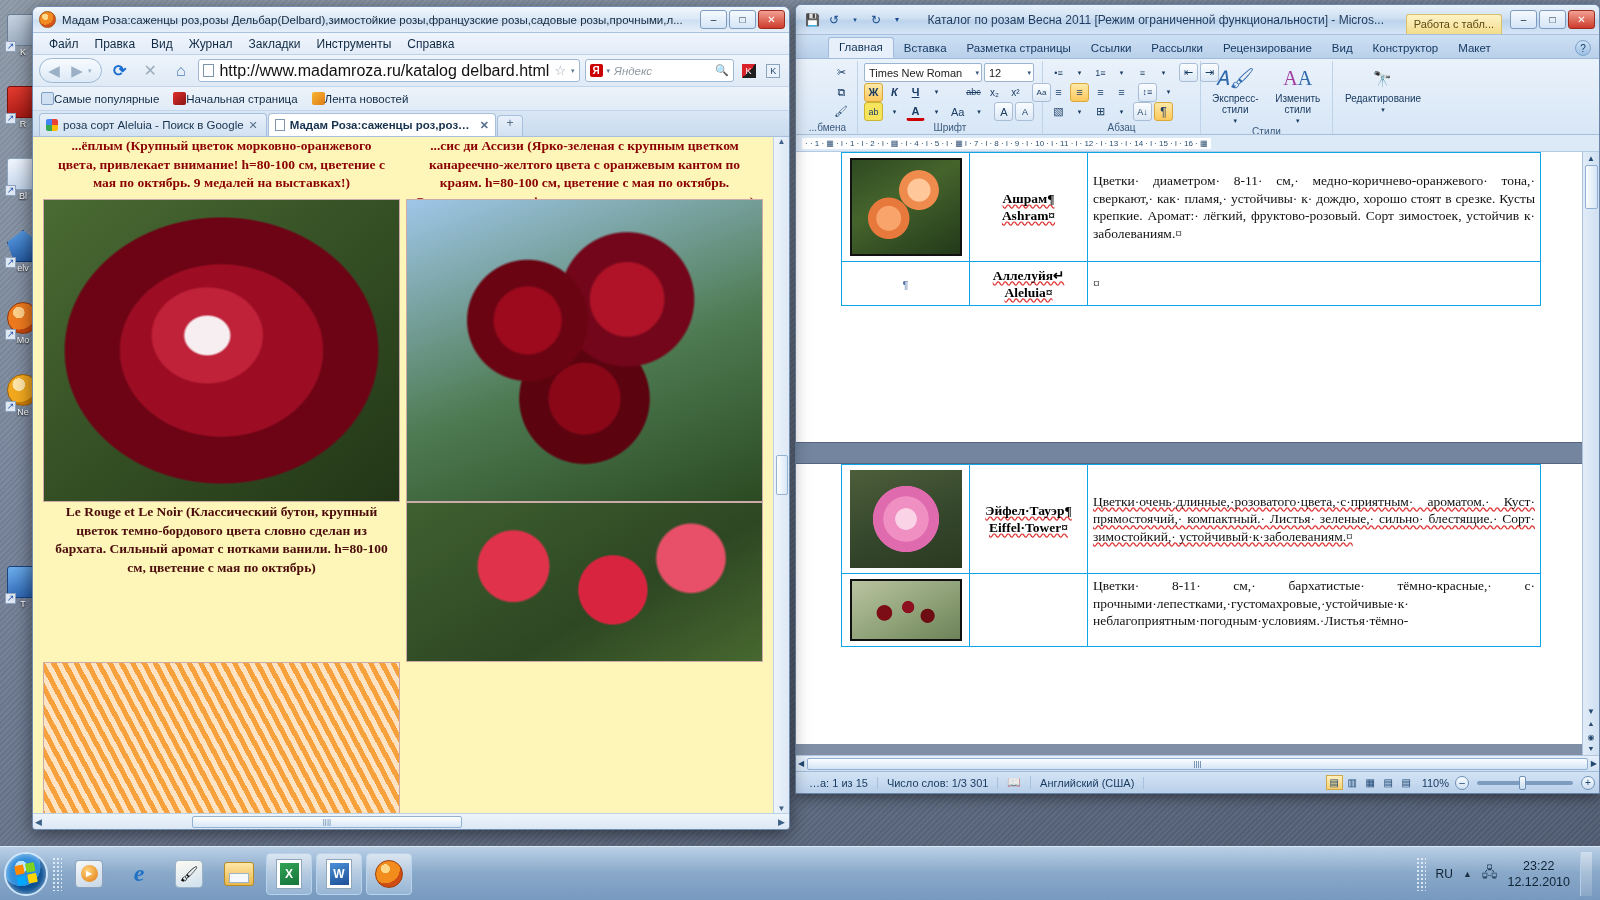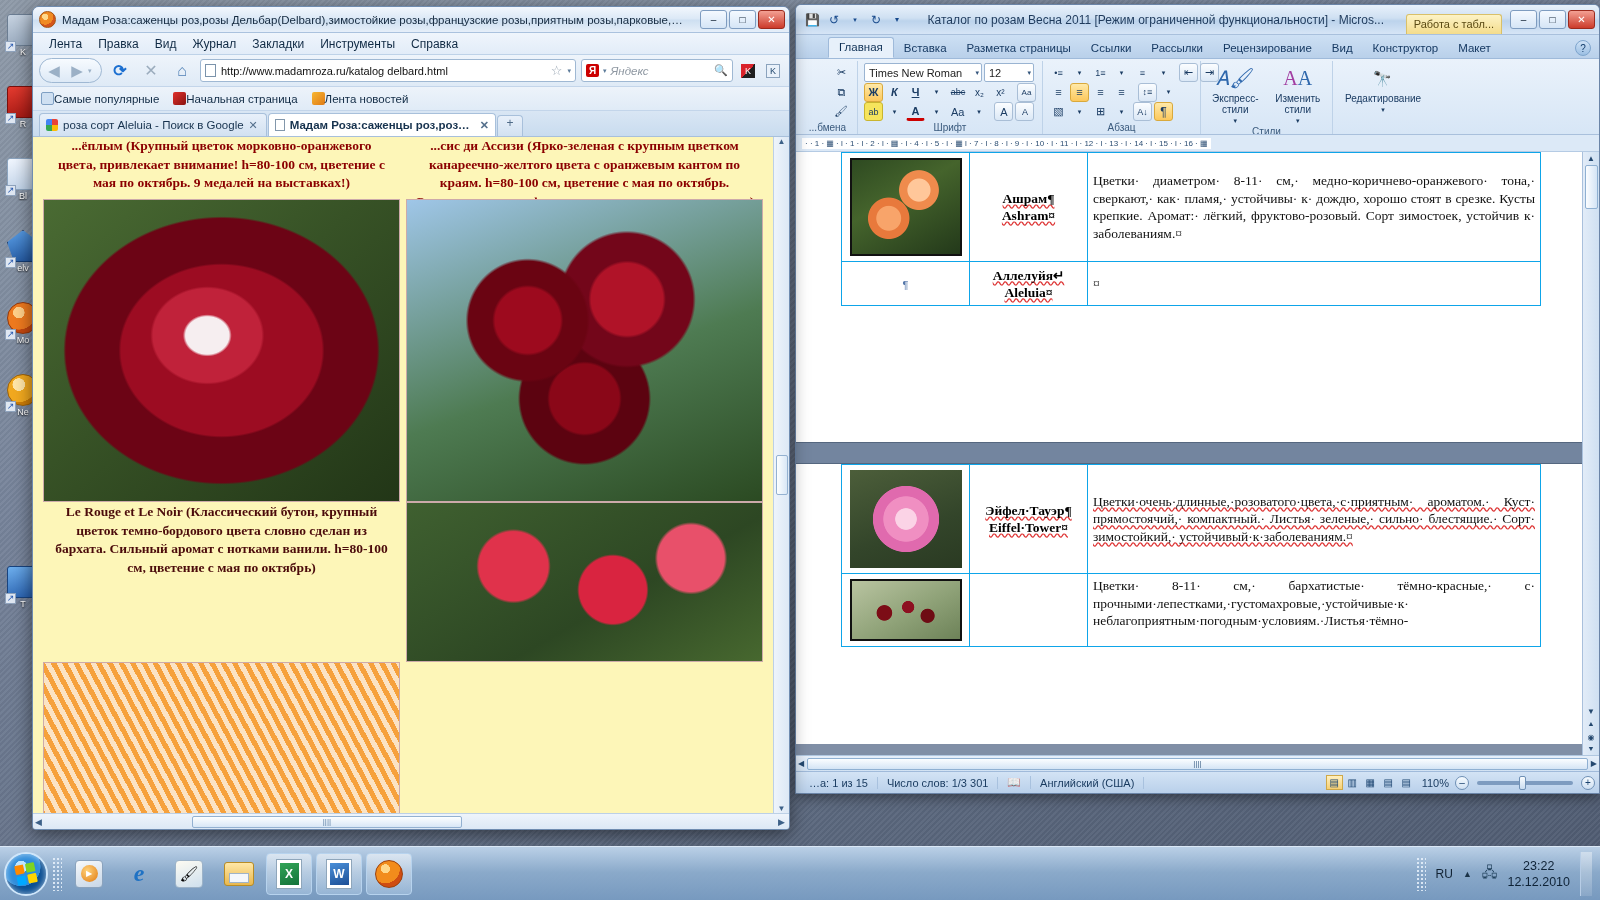--- a/index.html
+++ b/index.html
@@ -238,21 +238,21 @@
     color:#9bb0c6;
   }
   .backfwd .b { width:24px; text-align:center; font-size:15px; }
   .backfwd .f { width:22px; text-align:center; font-size:15px; }
   .backfwd .d { font-size:7px; width:11px; }
   .urlbar {
     flex:1; height:23px; background:#fff; border:1px solid #9fb8d3; border-radius:3px;
     display:flex; align-items:center; padding:0 4px; gap:5px;
   }
   .urlbar .pgico { width:11px; height:13px; border:1px solid #7b93ab; background:#fff; position:relative; }
-  .urlbar .utext { flex:1; font-size:11px; color:#111; white-space:nowrap; overflow:hidden; }
+  .urlbar .utext { flex:1; font-size:16px; color:#111; white-space:nowrap; overflow:hidden; }
   .srchbar {
     width:152px; height:23px; background:#fff; border:1px solid #9fb8d3; border-radius:3px;
     display:flex; align-items:center; padding:0 4px; gap:4px;
   }
   .ya { width:13px; height:13px; background:#c00; color:#fff; font-size:10px; font-weight:bold;
     display:flex; align-items:center; justify-content:center; border-radius:2px; }
   .srchbar .stext { flex:1; font-size:11.5px; color:#8f98a2; font-style:italic; }
   .ff-bookmarks {
     height:24px; display:flex; align-items:center; gap:14px;
     background:linear-gradient(180deg,#edf3fa,#e0ebf7);
@@ -443,21 +443,21 @@
           <div class="combo" style="width:50px;">
             <span class="cv">12</span>
               <span class="arr">▾</span>
           </div>
         </div>
         <div class="rrow">
           <div class="rbtn on" style="font-weight:bold;">Ж</div>
           <div class="rbtn" style="font-style:italic;font-weight:bold;">К</div>
           <div class="rbtn" style="text-decoration:underline;font-weight:bold;">Ч</div>
           <div class="rbtn" style="font-size:7px;">▾</div>
-          <div class="rbtn" style="text-decoration:line-through;font-size:9px;">abc</div>
+          <div class="rbtn" style="text-decoration:line-through;font-size:9px;margin-left:16px;">abc</div>
           <div class="rbtn" style="font-size:10px;">x₂</div>
           <div class="rbtn" style="font-size:10px;">x²</div>
           <div class="rbtn" style="margin-left:5px;border:1px solid #a9bed6;background:linear-gradient(180deg,#fbfdff,#dbe8f6);font-size:8px;">Aa</div>
         </div>
         <div class="rrow">
           <div class="rbtn" style="font-size:9px;background:#f6e45c;border:1px solid #c9b52f;">ab</div>
           <div class="rbtn" style="font-size:7px;">▾</div>
           <div class="rbtn" style="font-weight:bold;border-bottom:3px solid #c00;">A</div>
           <div class="rbtn" style="font-size:7px;">▾</div>
           <div class="rbtn">Aa</div>
@@ -624,30 +624,30 @@
           <div class="knob"></div>
         </div>
       <div class="zbtn">+</div>
     </div>
   </div>
 
   <div id="ff">
 
     <div class="ff-title">
       <div class="ff-logo"></div>
-      <div class="ff-title-text">Мадам Роза:саженцы роз,розы Дельбар(Delbard),зимостойкие розы,французские розы,приятным розы,парковые,л...</div>
+      <div class="ff-title-text">Мадам Роза:саженцы роз,розы Дельбар(Delbard),зимостойкие розы,французские розы,садовые розы,прочными,л...</div>
       <div class="wincontrols">
         <div class="wc">–</div>
         <div class="wc">□</div>
         <div class="wc close">✕</div>
       </div>
     </div>
 
     <div class="ff-menu">
-      <span>Лента</span>
+      <span>Файл</span>
       <span>Правка</span>
       <span>Вид</span>
       <span>Журнал</span>
       <span>Закладки</span>
       <span>Инструменты</span>
       <span>Справка</span>
     </div>
 
     <div class="ff-nav">
       <div class="backfwd">

